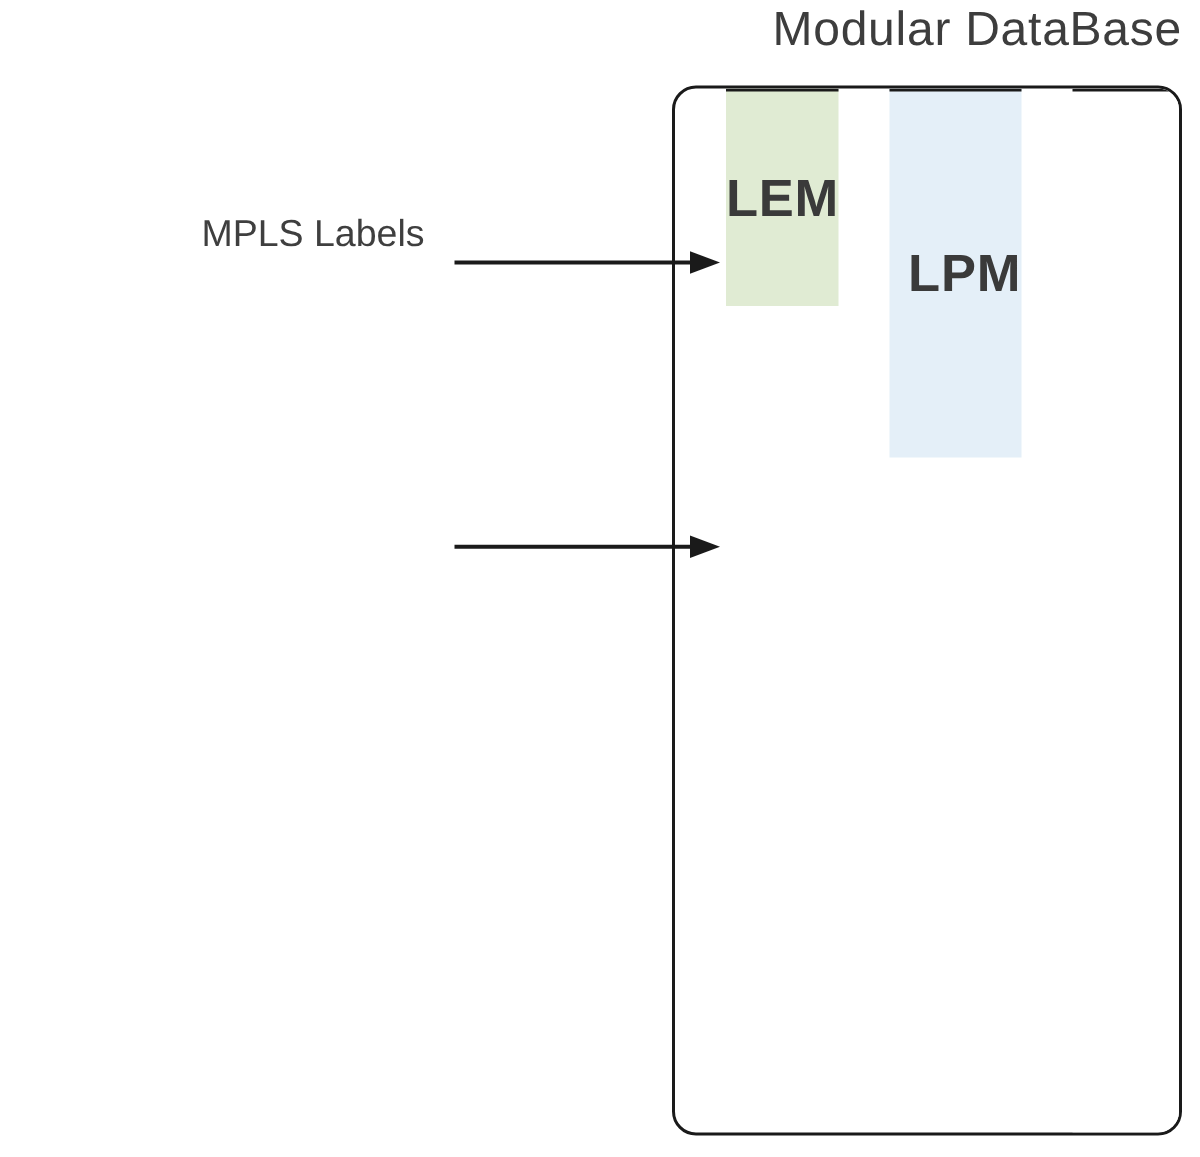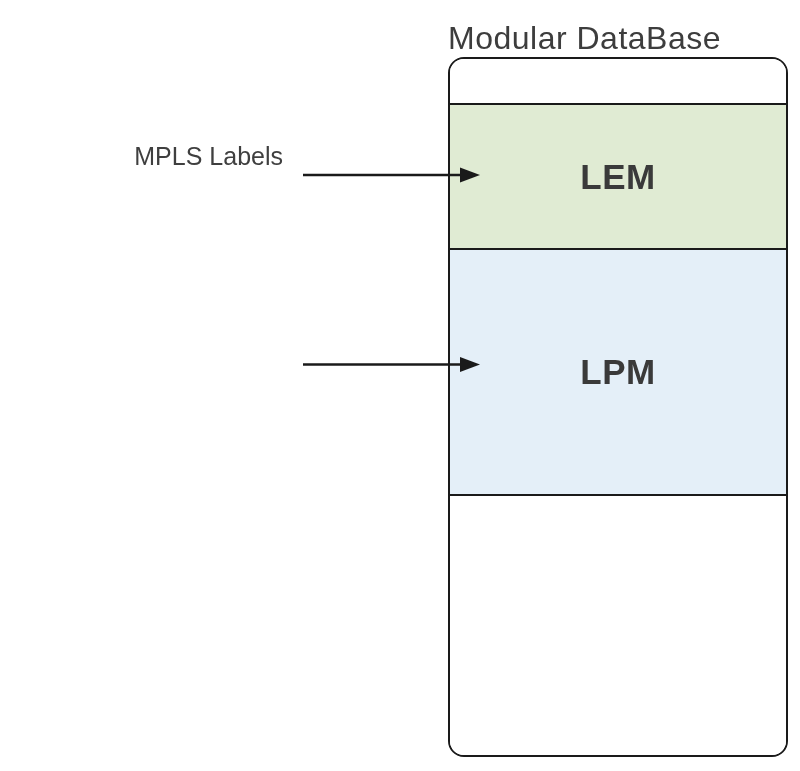--- a/index.html
+++ b/index.html
@@ -13,44 +13,45 @@
     width: 800px;
     height: 771px;
     background: #ffffff;
     overflow: hidden;
   }
 
   
   .diagram-title {
     position: absolute;
     left: 448px;
-    top: 20px;
+    top: 1px;
     width: 340px;
-    text-align: left;
+    text-align: right;
     font-size: 32px;
     font-weight: 400;
     color: #3d3d3d;
     letter-spacing: 0.5px;
     white-space: nowrap;
   }
 
   
   .db-box {
     position: absolute;
     left: 448px;
     top: 57px;
     width: 340px;
     height: 700px;
     box-sizing: border-box;
     border: 2px solid #1a1a1a;
     border-radius: 16px;
     background: #ffffff;
     overflow: hidden;
     display: flex;
-    flex-direction: column;
+    flex-direction: row;
+    gap: 34px;
   }
   .db-section {
     box-sizing: border-box;
     display: flex;
     align-items: center;
     justify-content: center;
     font-size: 35px;
     font-weight: 600;
     color: #3a3a3a;
     letter-spacing: 0.5px;
@@ -87,21 +88,21 @@
 
 <div id="stage">
 
   <div class="diagram-title">Modular DataBase</div>
 
   <div class="db-box">
     <div class="db-section reserved-top"></div>
     <div class="db-section lem" style="background-color: rgb(224, 235, 211);">
       <span>LEM</span>
     </div>
-    <div class="db-section lpm" style="background-color: rgb(228, 239, 248);">
+    <div class="db-section lpm" style="background-color: rgb(228, 239, 248); padding-left: 12px;">
       <span>LPM</span>
     </div>
     <div class="db-section free-space"></div>
   </div>
 
   <div class="annotation-label lem-label">
     <div>MPLS Labels</div>
   </div>
 
 

